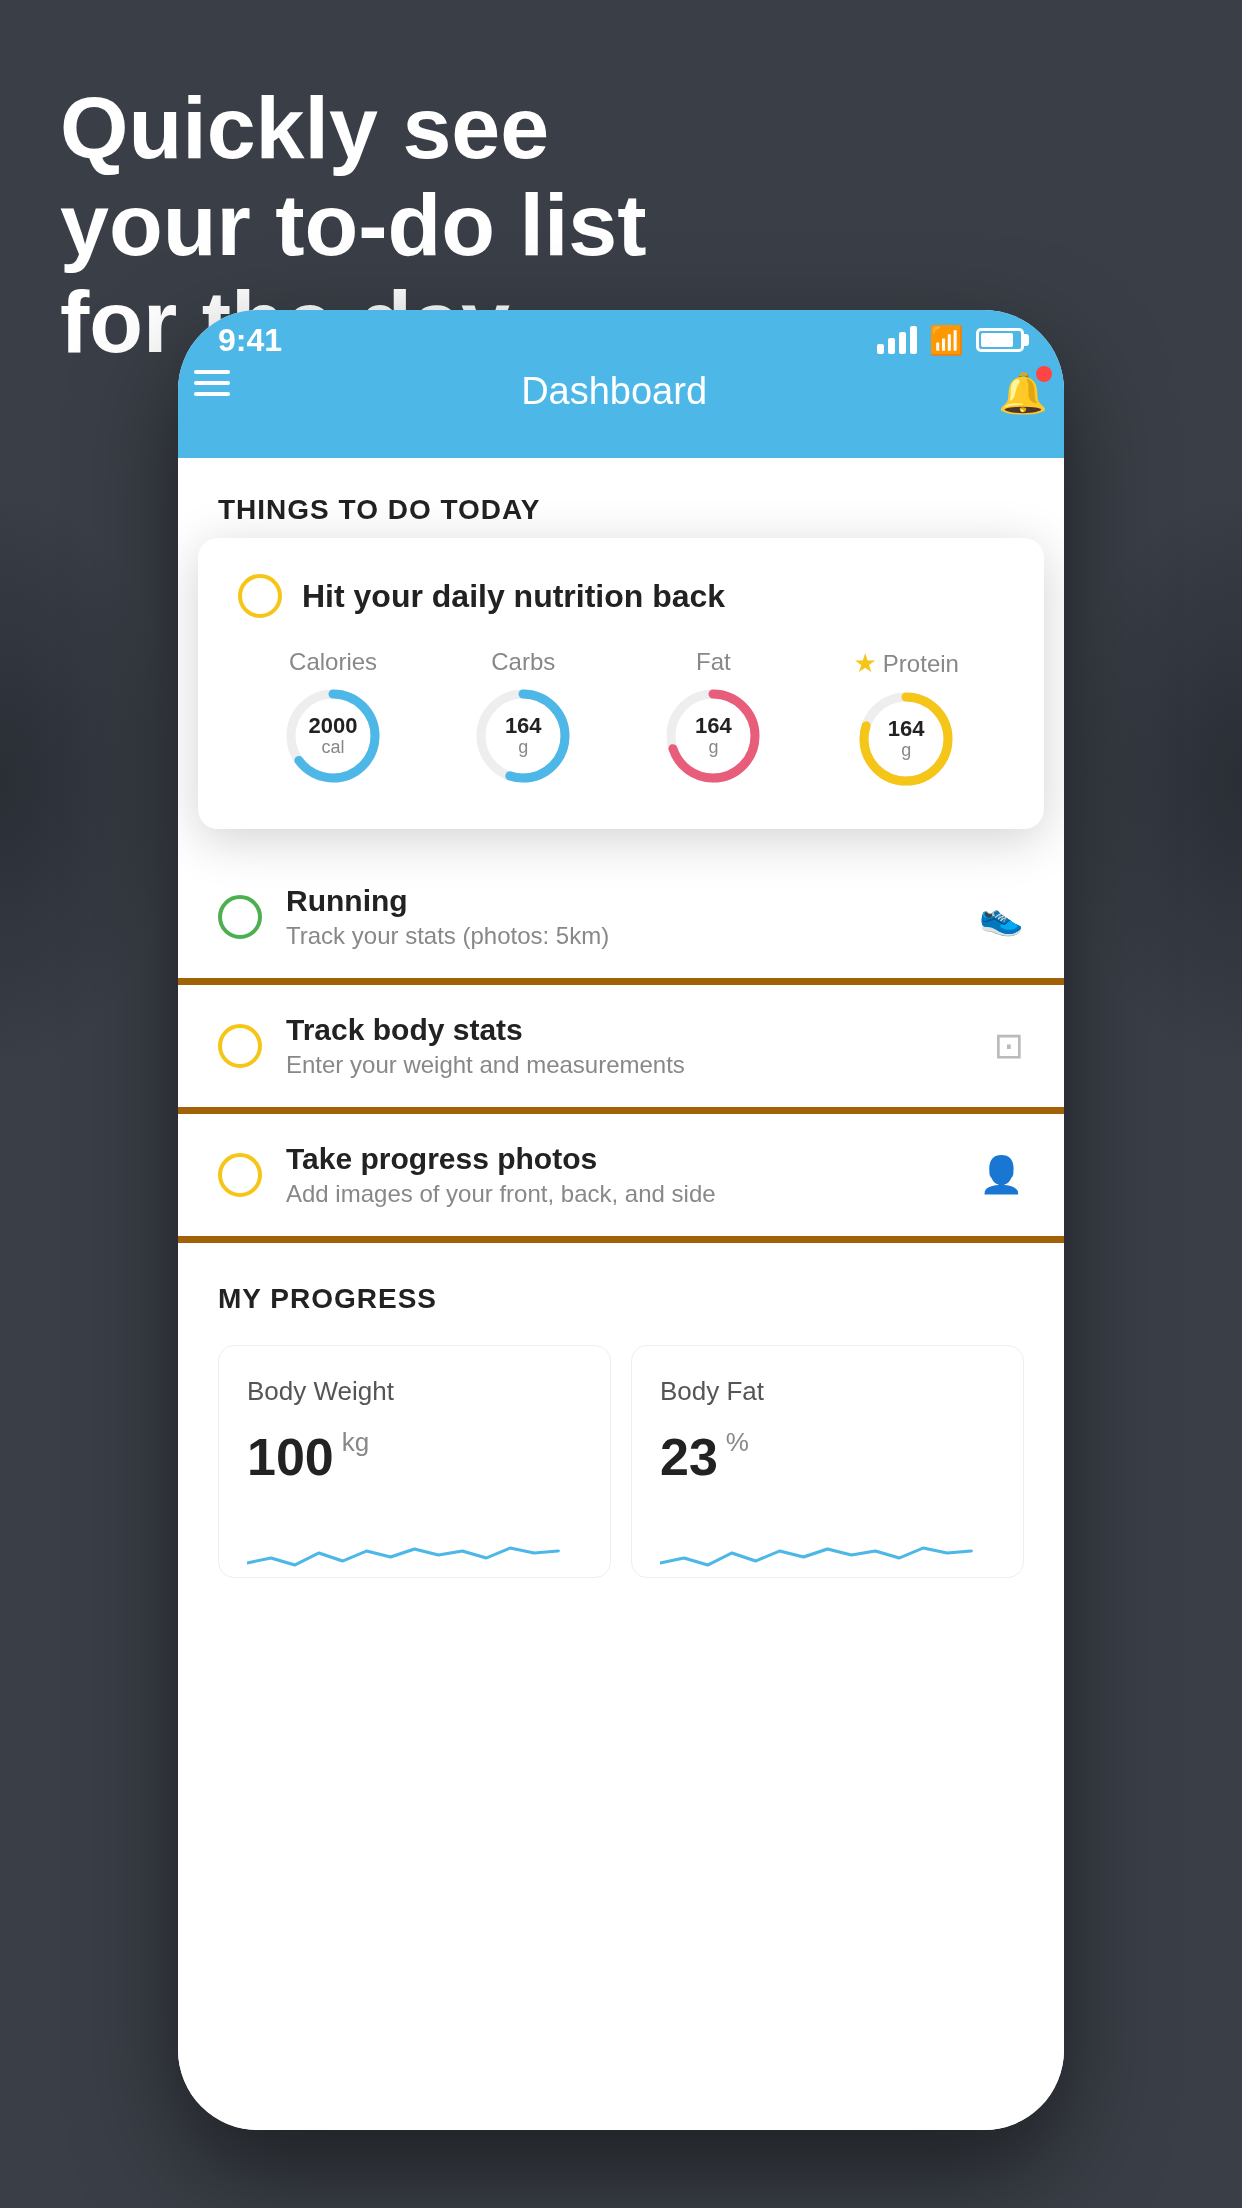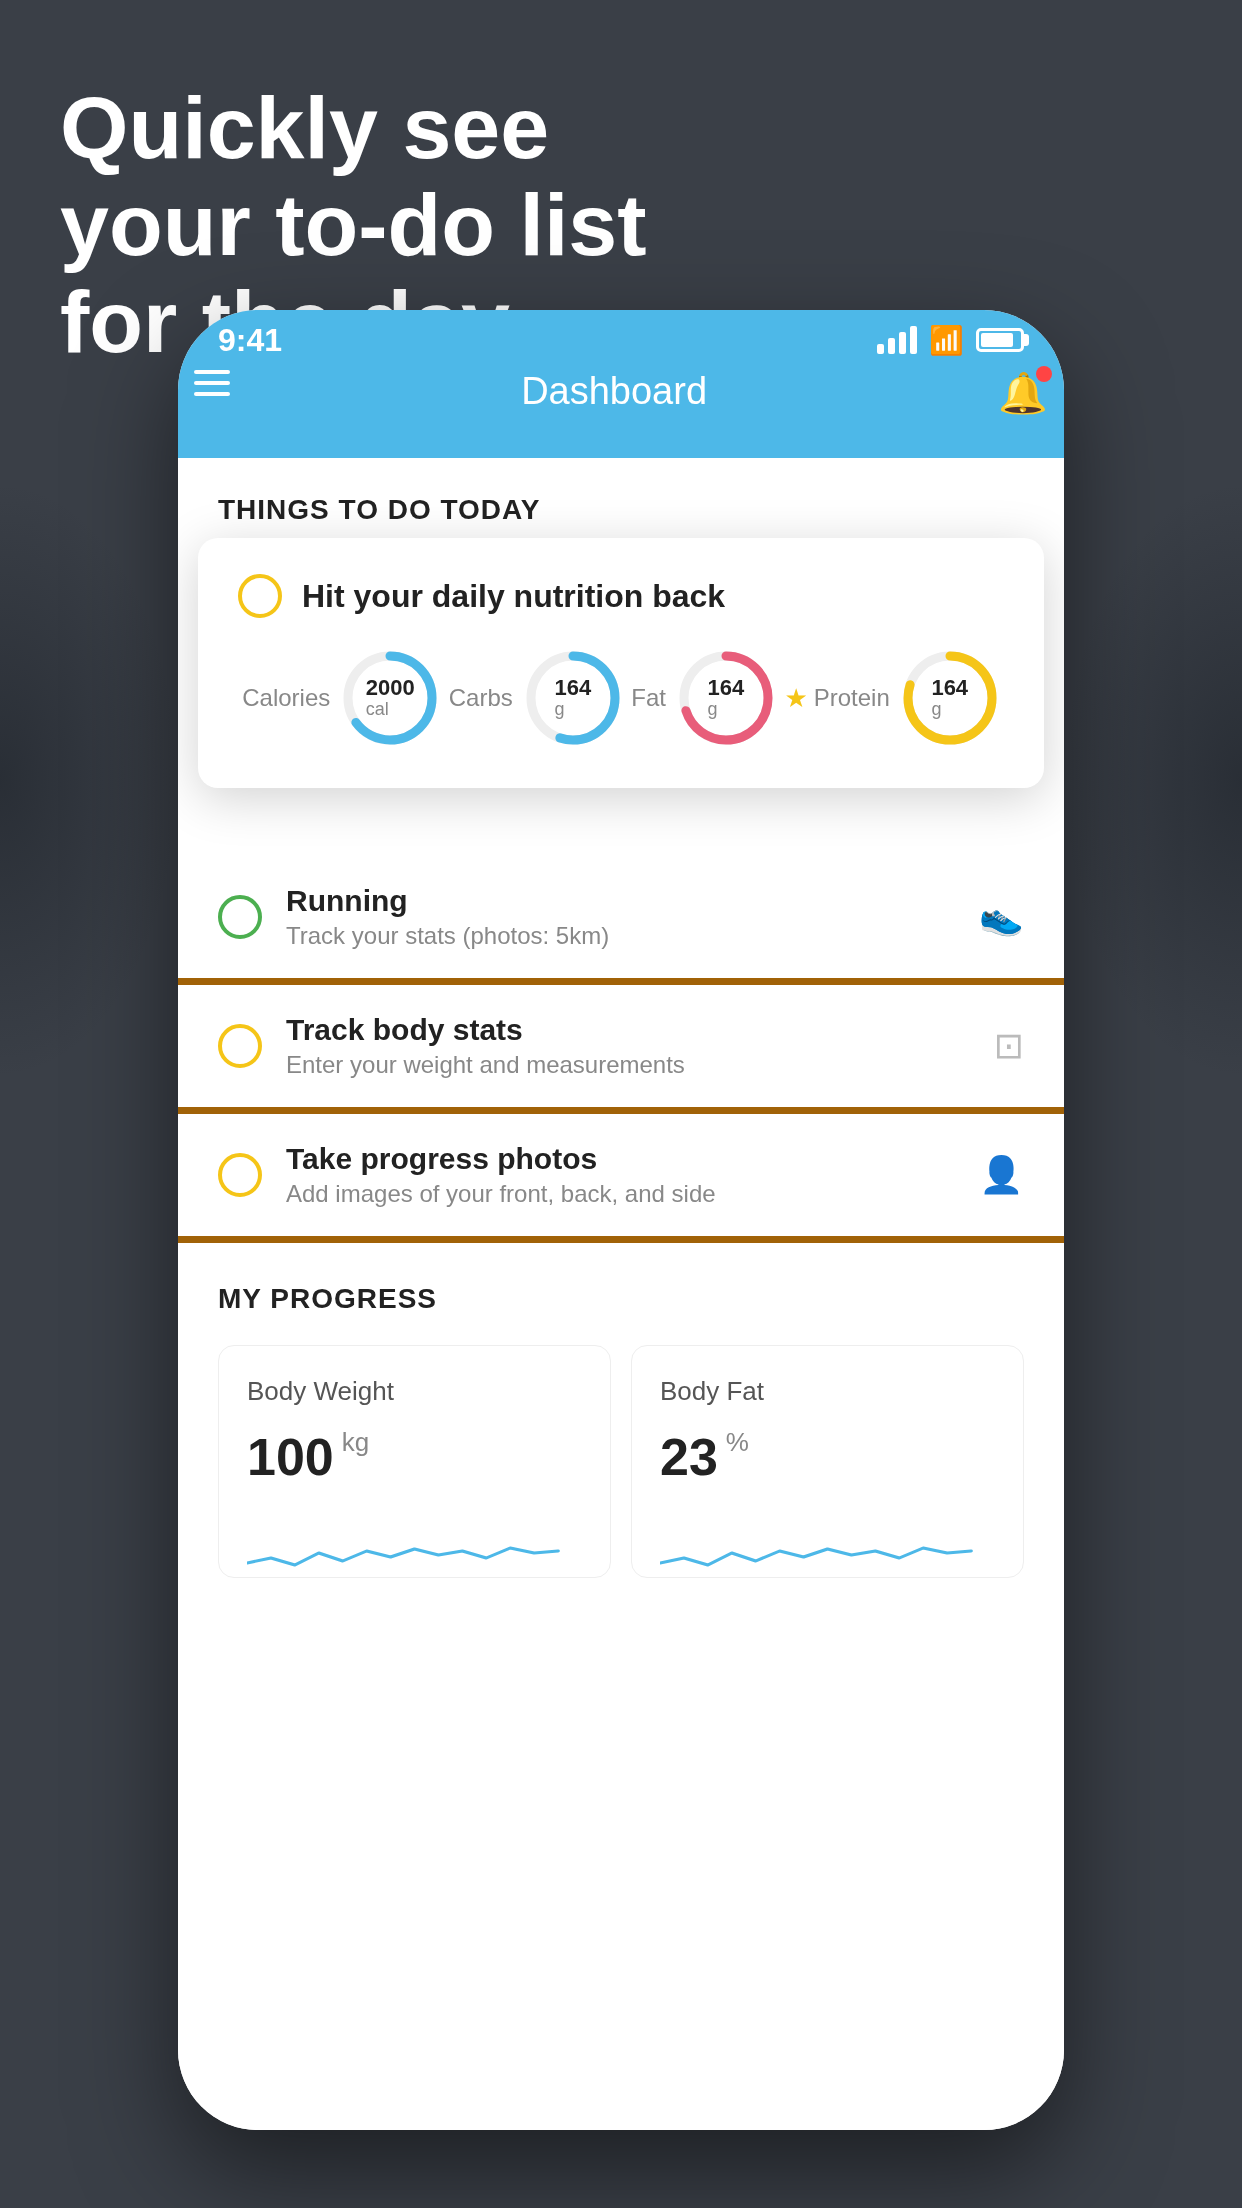--- a/index.html
+++ b/index.html
@@ -190,21 +190,21 @@
       font-weight: 600;
       color: #222;
     }
     .nutrition-stats {
       display: flex;
       justify-content: space-around;
       align-items: flex-start;
     }
     .stat-item {
       display: flex;
-      flex-direction: row;
+      flex-direction: column;
       align-items: center;
       gap: 10px;
     }
     .stat-label {
       font-size: 24px;
       color: #888;
     }
     .stat-label-star {
       display: flex;
       align-items: center;
@@ -222,21 +222,21 @@
       height: 100px;
     }
     .donut-wrap svg {
       transform: rotate(-90deg);
     }
     .donut-center {
       position: absolute;
       top: 50%;
       left: 50%;
       transform: translate(-50%, -50%);
-      text-align: left;
+      text-align: center;
     }
     .donut-value {
       font-size: 22px;
       font-weight: 700;
       color: #222;
       line-height: 1;
     }
     .donut-unit {
       font-size: 18px;
       color: #888;

